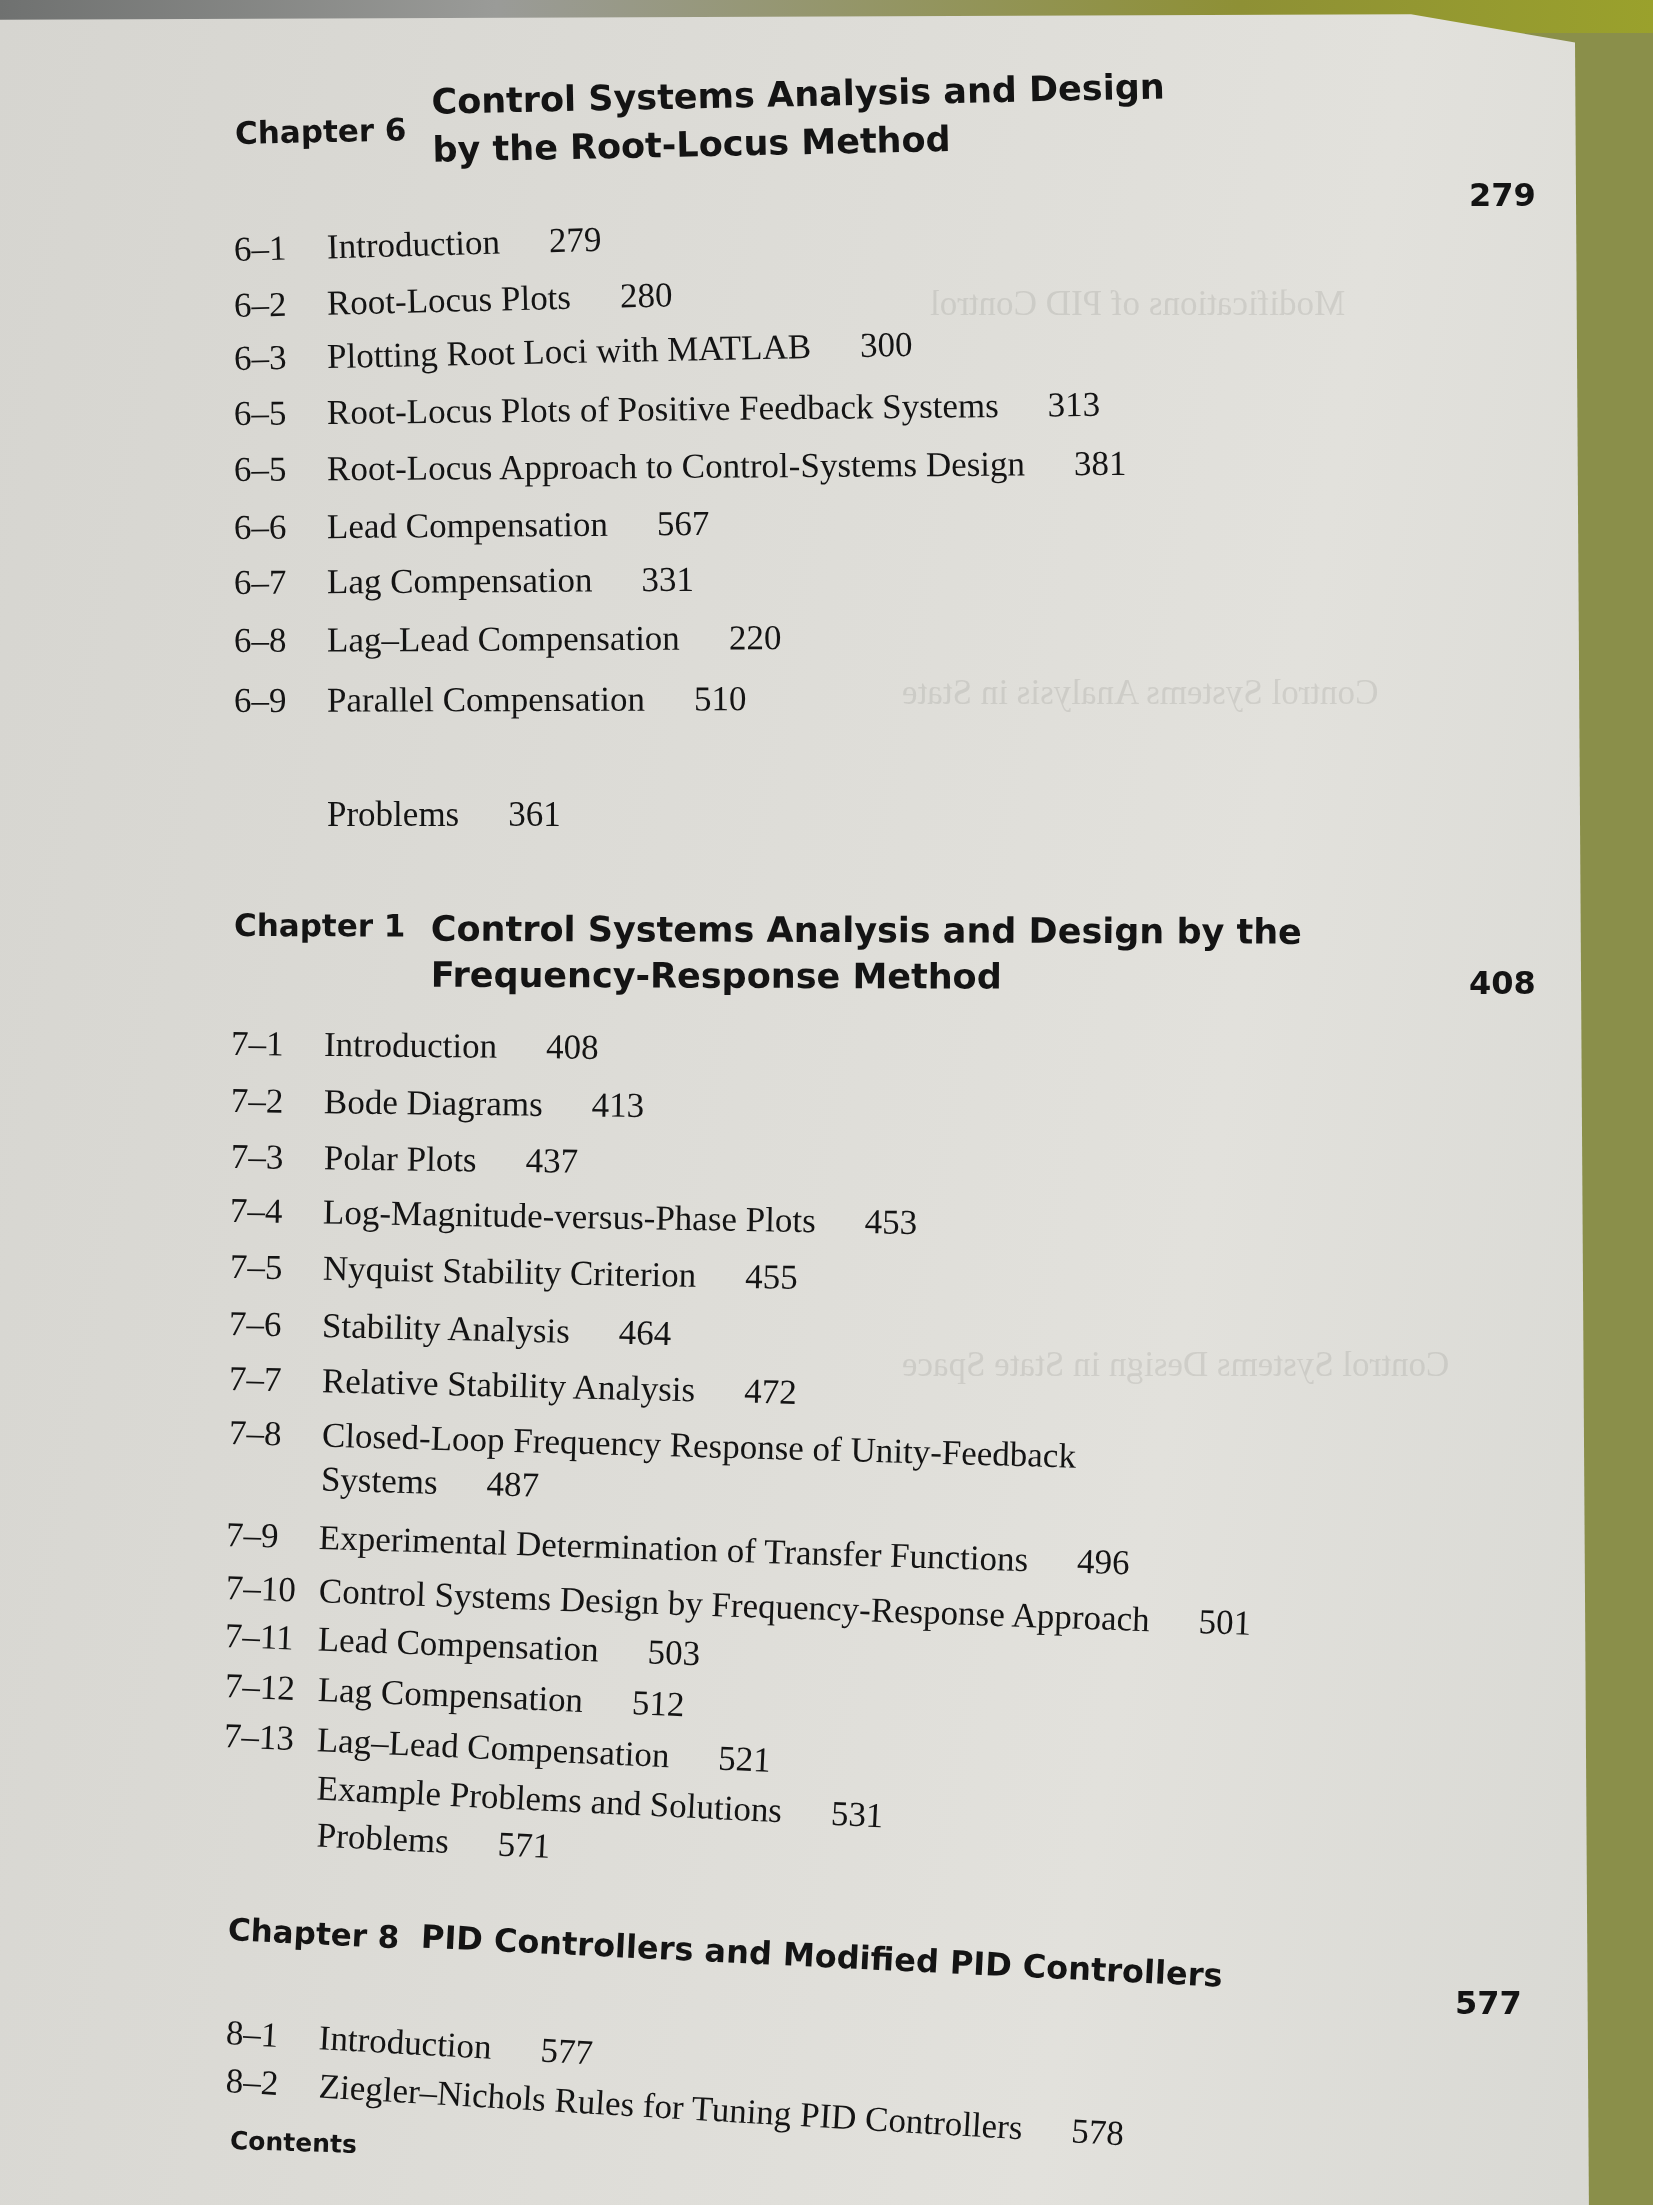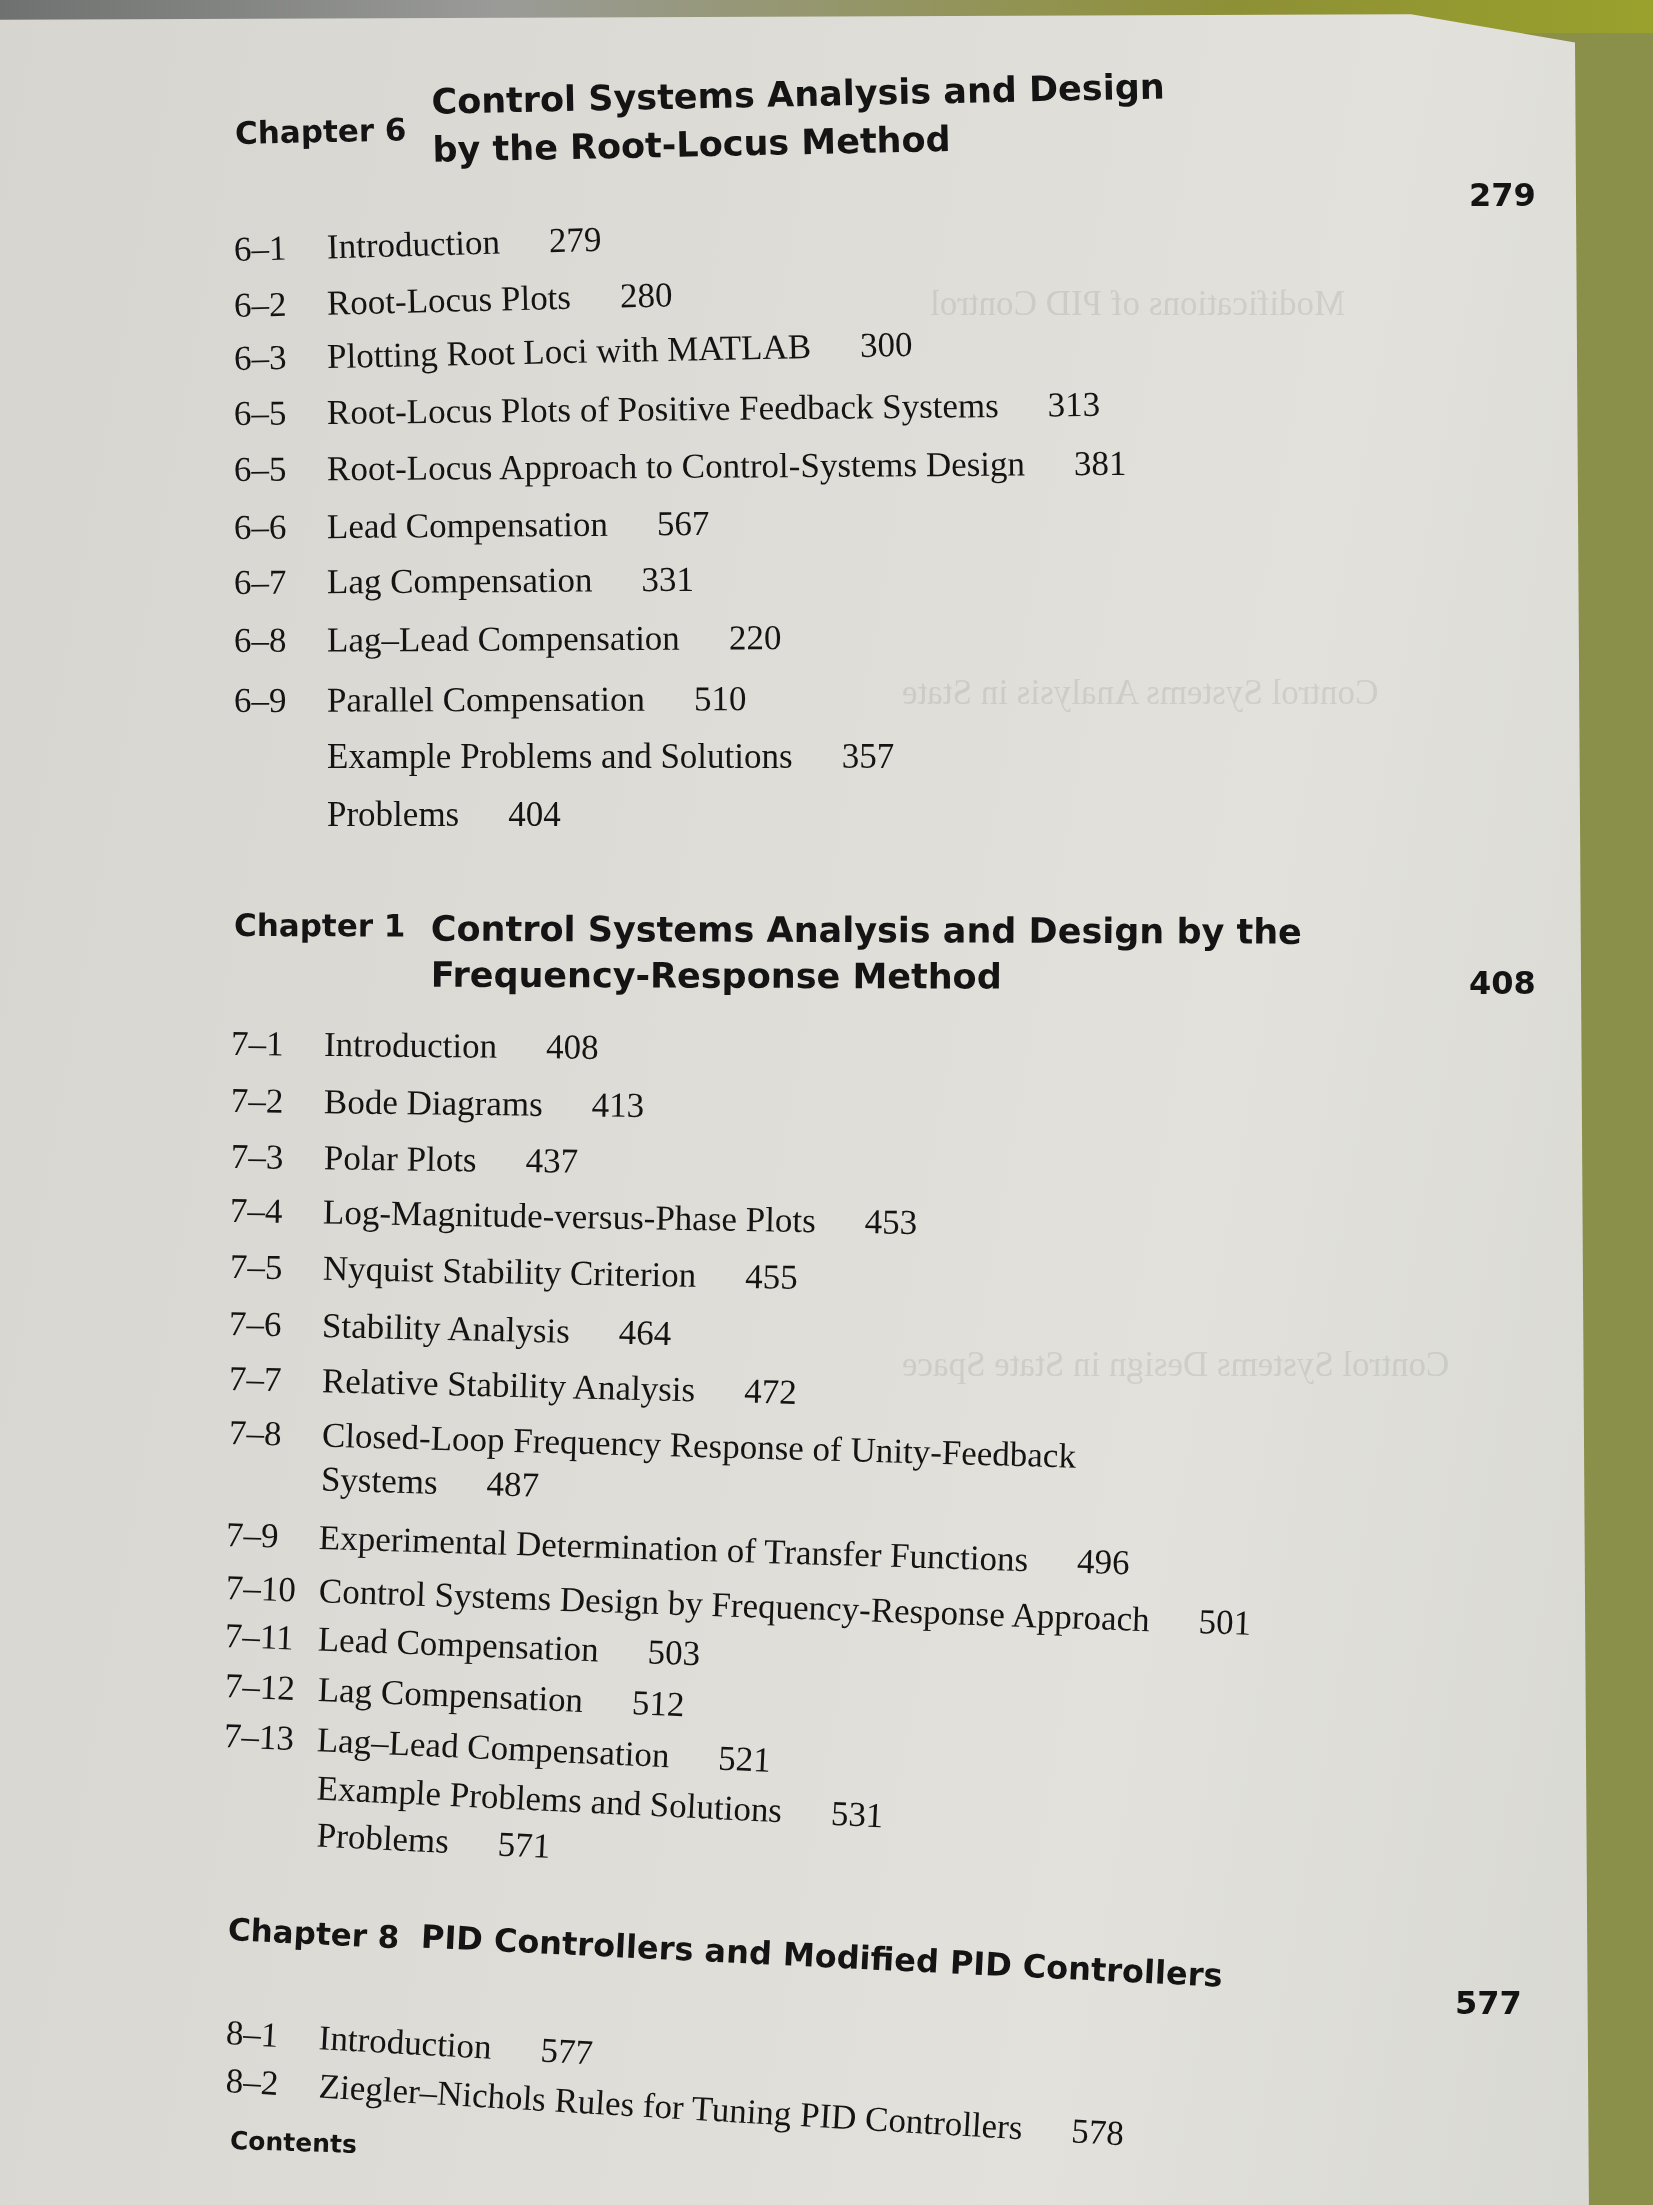--- a/index.html
+++ b/index.html
@@ -88,25 +88,22 @@
   </div>
   <div class="entry" style="left:234px; top:563px; transform: rotate(-0.4deg);">
     <span class="num">6–7</span><span class="title">Lag Compensation</span><span class="pg">331</span>
   </div>
   <div class="entry" style="left:234px; top:621px; transform: rotate(-0.3deg);">
     <span class="num">6–8</span><span class="title">Lag–Lead Compensation</span><span class="pg">220</span>
   </div>
   <div class="entry" style="left:234px; top:681px; transform: rotate(-0.2deg);">
     <span class="num">6–9</span><span class="title">Parallel Compensation</span><span class="pg">510</span>
   </div>
-  <div class="entry cont" style="left:234px; top:737px; transform: rotate(0deg);">
-    <span class="title">Example Problems and Solutions</span><span class="pg">357</span>
-  </div>
   <div class="entry cont" style="left:234px; top:795px; transform: rotate(0deg);">
-    <span class="title">Problems</span><span class="pg">404</span>
+    <span class="title">Problems</span><span class="pg">361</span>
   </div>
 
   <div class="ch-head" style="left:234px; top:904px; transform: rotate(0.2deg);">
     <span class="ch-label" style="left:0; top:3.3px;">Chapter 1</span>
     <span class="ch-title" style="left:197px; top:0;">Control Systems Analysis and Design by the</span>
     <span class="ch-title" style="left:197px; top:46px;">Frequency-Response Method</span>
   </div>
   <div class="ch-page" style="left:1469px; top:964px;">408</div>
 
   <div class="entry" style="left:231px; top:1024px; transform: rotate(0.6deg);">

